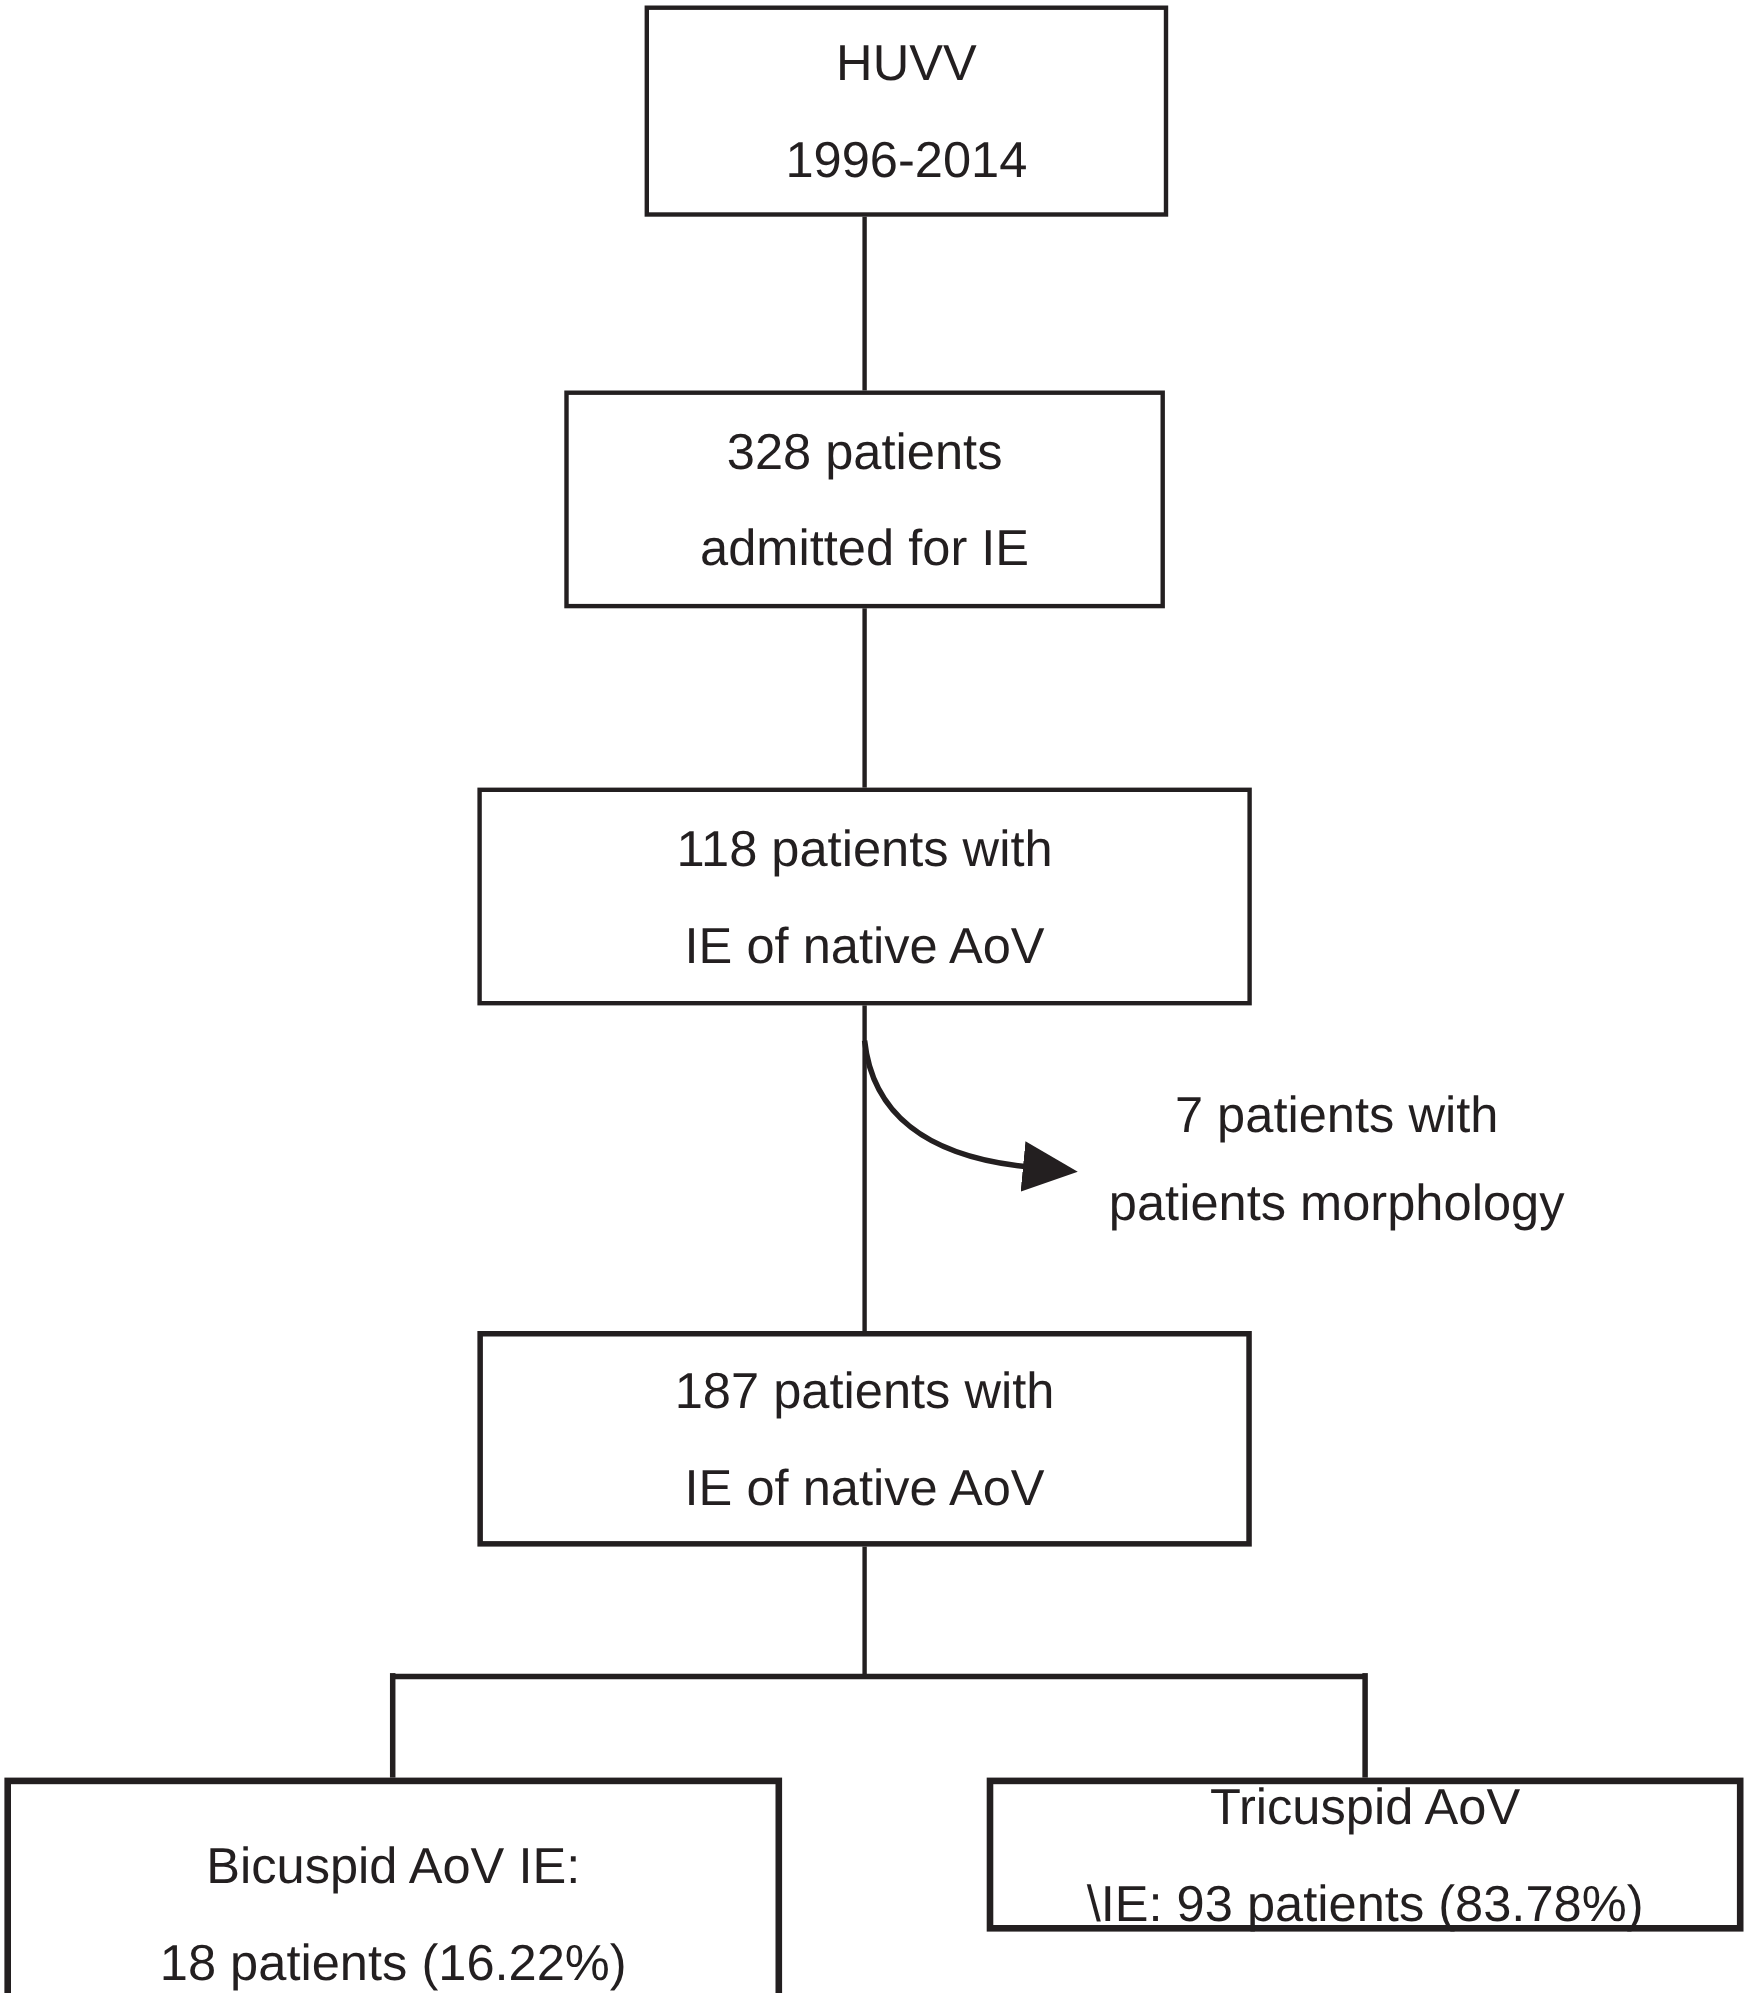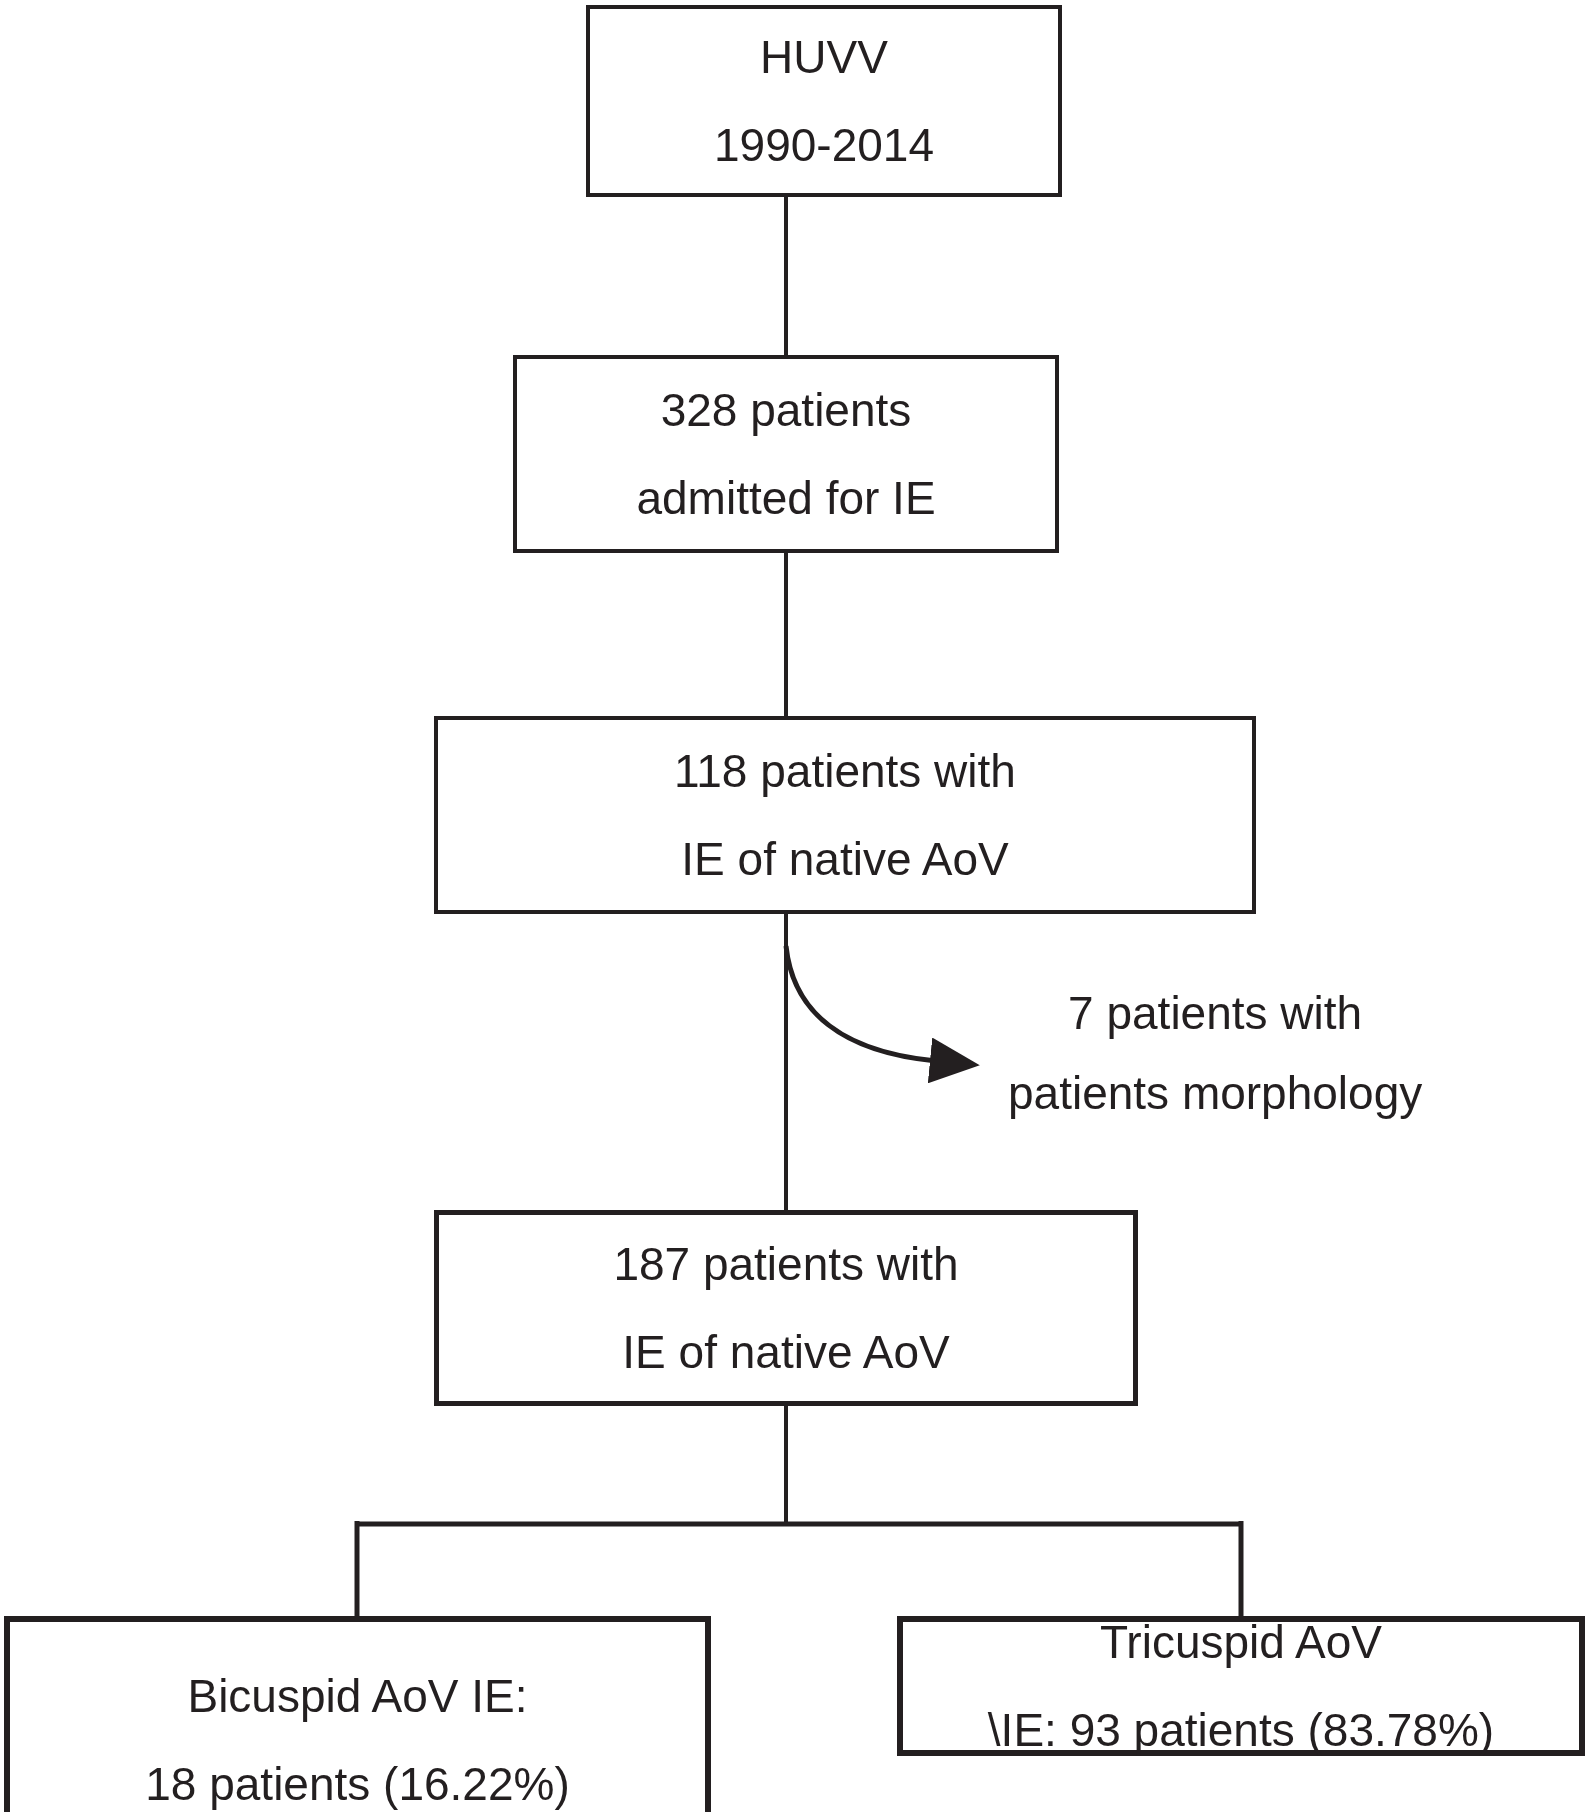--- a/index.html
+++ b/index.html
@@ -38,21 +38,21 @@
     gap: 42px;
     border: 4px solid var(--ink, #231f20);
     background: #ffffff;
     font-size: 46px;
     line-height: 1;
     text-align: center;
     white-space: nowrap;
   }
   .b1 { left: 586px; top: 5px;    width: 476px; height: 192px; }
   .b2 { left: 513px; top: 355px;  width: 546px; height: 198px; }
-  .b3 { left: 434px; top: 716px;  width: 822px; height: 198px; }
+  .b3 { left: 434px; top: 716px;  width: 704px; height: 198px; }
   .b4 { left: 434px; top: 1210px; width: 704px; height: 196px; border-width: 5px; }
   .b5 { left: 4px;   top: 1616px; width: 707px; height: 248px; border-width: 6px; }
   .b6 { left: 897px; top: 1616px; width: 688px; height: 140px; border-width: 6px; justify-content: center; }
   .note {
     position: absolute;
     left: 1008px;
     top: 990px;
     display: flex;
     flex-direction: column;
     gap: 34px;
@@ -79,21 +79,21 @@
     <line x1="786" y1="910" x2="786" y2="1216" stroke-width="4"></line>
     <path class="flow" d="M786,946 C793,1012 842,1052 936,1061" stroke-width="5" marker-end="url(#arrowhead)"></path>
     <line x1="786" y1="1402" x2="786" y2="1526" stroke-width="4"></line>
     <line x1="357" y1="1524" x2="1241" y2="1524" stroke-width="5"></line>
     <line x1="357" y1="1521" x2="357" y2="1620" stroke-width="5"></line>
     <line x1="1241" y1="1521" x2="1241" y2="1620" stroke-width="5"></line>
   </svg>
 
   <div class="box b1">
     <span>HUVV</span>
-    <span>1990-2014</span>
+    <span>1996-2014</span>
   </div>
 
   <div class="box b2">
     <span>328 patients</span>
     <span>admitted for IE</span>
   </div>
 
   <div class="box b3">
     <span>118 patients with</span>
     <span>IE of native AoV</span>

